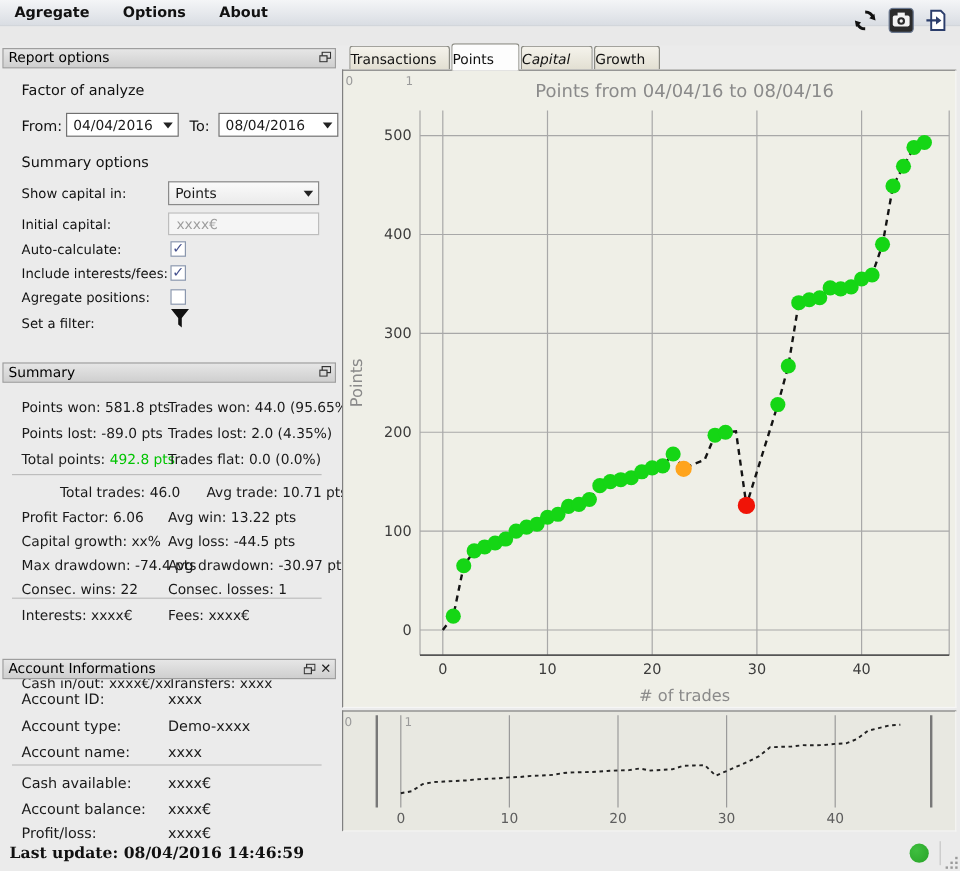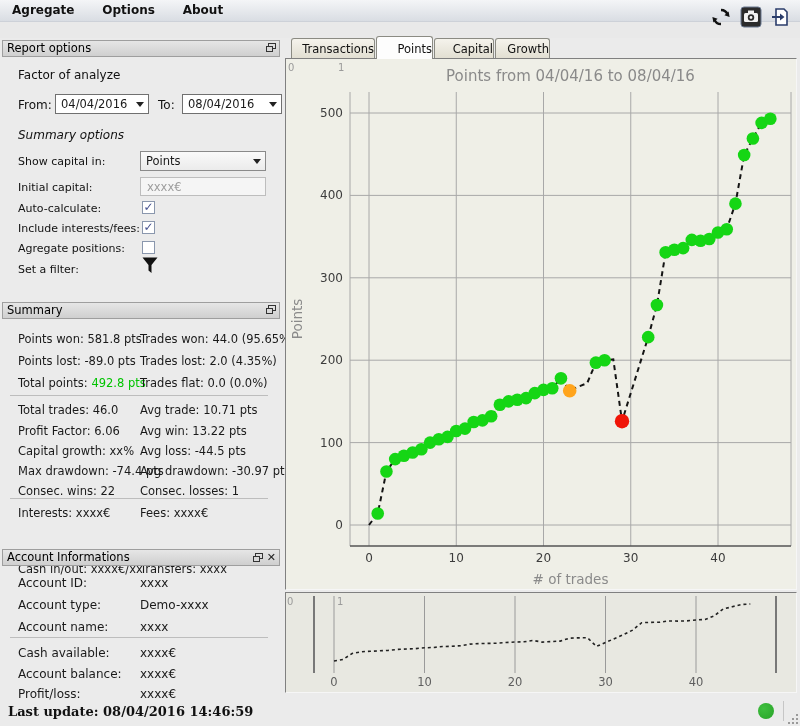--- a/index.html
+++ b/index.html
@@ -36,21 +36,21 @@
   .cbox{ position:absolute; width:13px; height:13px; background:#fff; border:1px solid #8a97ad;
     font-size:12px; line-height:11px; text-align:center; color:#45518e; font-weight:bold;}
   .sepline{ position:absolute; left:10px; width:258px; height:1px; background:#bdbdbd;}
   .srow{ position:absolute; left:0; width:328px; font-size:11.5px; white-space:nowrap;}
   .srow .c1{ margin-left:18px;}
   .srow .c2{ position:absolute; left:140px;}
   .green-val{ color:#00c400;}
   
   .tab{ position:absolute; top:38px; height:20px; background:linear-gradient(#f5f3ec,#e2dfd2);
     border:1px solid #8b8b83; border-bottom:none; border-radius:3px 3px 0 0;
-    font-size:11.5px; text-align:right; padding-top:3px; color:#111; cursor:default;}
+    font-size:11.5px; text-align:left; padding-top:3px; color:#111; cursor:default;}
   .tab.active{ top:36px; height:23px; background:#fdfdfd; z-index:5; padding-top:5px;}
   
   .chartframe{ position:absolute; left:285px; width:512px;
     border:1px solid; border-color:#808080 #f6f6f6 #f6f6f6 #808080;}
   #main-chart-wrap{ top:58px; height:532px; background:#efefe7;}
   #mini-chart-wrap{ top:592px; height:101px; background:#e8e8e1;}
   svg{ display:block;}
   
   .statusbar-text{ position:absolute; left:8px; top:704px; font-family:"DejaVu Serif","Liberation Serif",serif;
     font-weight:bold; font-size:13px; color:#111;}
@@ -112,21 +112,21 @@
 
 <div class="lbl12" style="left:18px; top:98px;text-align:center;">From:</div>
 <div class="combo" style="left:55px; top:94px; width:94px;">
   <span>04/04/2016</span><span class="arr"></span>
 </div>
 <div class="lbl12" style="left:158px; top:98px;">To:</div>
 <div class="combo" style="left:182px; top:94px; width:100px;">
   <span>08/04/2016</span><span class="arr"></span>
 </div>
 
-<div class="lbl12" style="left:18px; top:128px;font-style:italic;">Summary options</div>
+<div class="lbl12" style="left:18px; top:128px;">Summary options</div>
 
 <div class="lbl" style="left:18px; top:155px;">Show capital in:</div>
 <div class="combo gray" style="left:140px; top:151px; width:126px;">
   <span>Points</span><span class="arr"></span>
 </div>
 
 <div class="lbl" style="left:18px; top:181px;">Initial capital:</div>
 <div class="tinput" style="left:140px; top:177px; width:126px;">xxxx€</div>
 
 <div class="lbl" style="left:18px; top:202px;">Auto-calculate:</div>
@@ -164,21 +164,21 @@
 <div class="srow" style="top:354px;">
   <span class="c1">Points lost: -89.0 pts</span>
   <span class="c2">Trades lost: 2.0 (4.35%)</span>
 </div>
 <div class="srow" style="top:376px;">
   <span class="c1"><span>Total points: </span><span class="green-val">492.8 pts</span></span>
   <span class="c2">Trades flat: 0.0 (0.0%)</span>
 </div>
 <div class="sepline" style="top:395px;"></div>
 
-<div class="srow" style="top:403px;">
+<div class="srow" style="top:403px;margin-left:32px;">
   <span class="c1">Total trades: 46.0</span>
   <span class="c2">Avg trade: 10.71 pts</span>
 </div>
 <div class="srow" style="top:424px;">
   <span class="c1">Profit Factor: 6.06</span>
   <span class="c2">Avg win: 13.22 pts</span>
 </div>
 <div class="srow" style="top:444px;">
   <span class="c1">Capital growth: xx%</span>
   <span class="c2">Avg loss: -44.5 pts</span>
@@ -236,21 +236,21 @@
   <span class="c1">Account balance:</span>
   <span class="c2">xxxx€</span>
 </div>
 <div class="srow" style="top:687px; font-size:12px;">
   <span class="c1">Profit/loss:</span>
   <span class="c2">xxxx€</span>
 </div>
 
 <div class="tab" style="left:291px; width:84px;">Transactions</div>
 <div class="tab active" style="left:376px; width:57px;">Points</div>
-<div class="tab" style="left:434px; width:60px;">Capital</div>
+<div class="tab" style="left:434px; width:60px;font-style:italic;">Capital</div>
 <div class="tab" style="left:495px; width:55px;">Growth</div>
 
 <div class="chartframe" id="main-chart-wrap">
   <svg id="main-chart-svg" width="510" height="530" viewBox="0 0 510 530">
       <line x1="64" y1="466" x2="505" y2="466" stroke="#a8a8a8" stroke-width="1"></line>
       <line x1="64" y1="383.6" x2="505" y2="383.6" stroke="#a8a8a8" stroke-width="1"></line>
       <line x1="64" y1="301.20000000000005" x2="505" y2="301.20000000000005" stroke="#a8a8a8" stroke-width="1"></line>
       <line x1="64" y1="218.8" x2="505" y2="218.8" stroke="#a8a8a8" stroke-width="1"></line>
       <line x1="64" y1="136.40000000000003" x2="505" y2="136.40000000000003" stroke="#a8a8a8" stroke-width="1"></line>
       <line x1="64" y1="54" x2="505" y2="54" stroke="#a8a8a8" stroke-width="1"></line>

